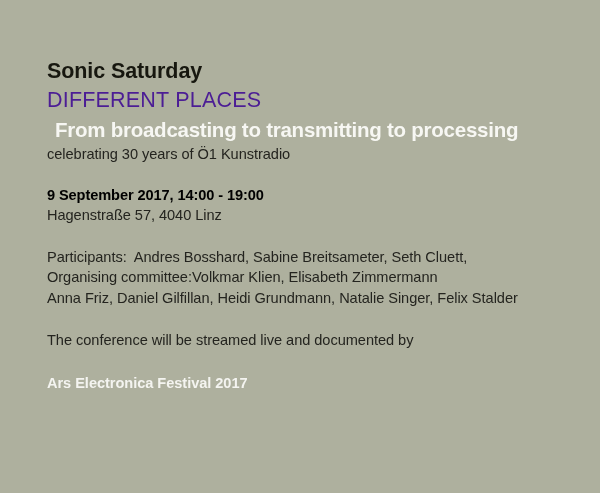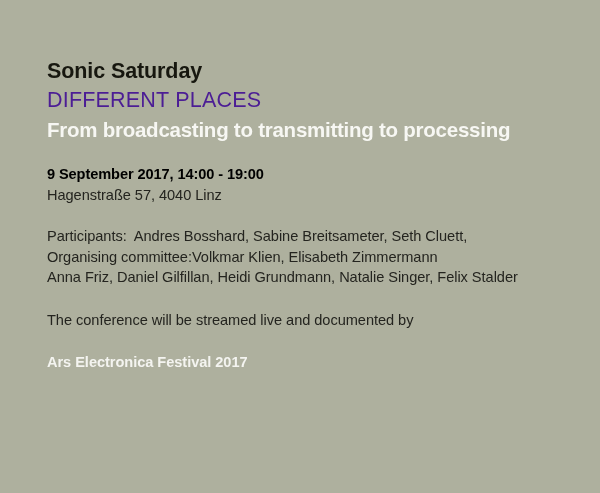--- a/index.html
+++ b/index.html
@@ -44,20 +44,21 @@
     color: #4c1d95;
     line-height: 29px;
     letter-spacing: 0.2px;
   }
   .title-third {
     font-size: 20.5px;
     font-weight: bold;
     color: #f7f7f3;
     line-height: 29px;
     letter-spacing: -0.25px;
+    margin-left: 8px;
   }
   
   .body-line {
     font-size: 14.6px;
     font-weight: normal;
     color: #24241f;
     line-height: 20.5px;
     letter-spacing: -0.05px;
   }
   .body-line.strong {
@@ -85,20 +86,21 @@
 <div id="poster">
   <div class="content">
 
     <div class="block">
       <div class="line title-main">Sonic Saturday</div>
       <div class="line title-sub">DIFFERENT PLACES</div>
       <div class="line title-third">From broadcasting to transmitting to processing</div>
     </div>
 
     <div class="block">
+      <div class="line body-line">celebrating 30 years of Ö1 Kunstradio</div>
     </div>
 
     <div class="gap-md"></div>
 
     <div class="block">
       <div class="line body-line strong">9 September 2017, 14:00 - 19:00</div>
       <div class="line body-line">Hagenstraße 57, 4040 Linz</div>
     </div>
 
     <div class="gap-lg"></div>

